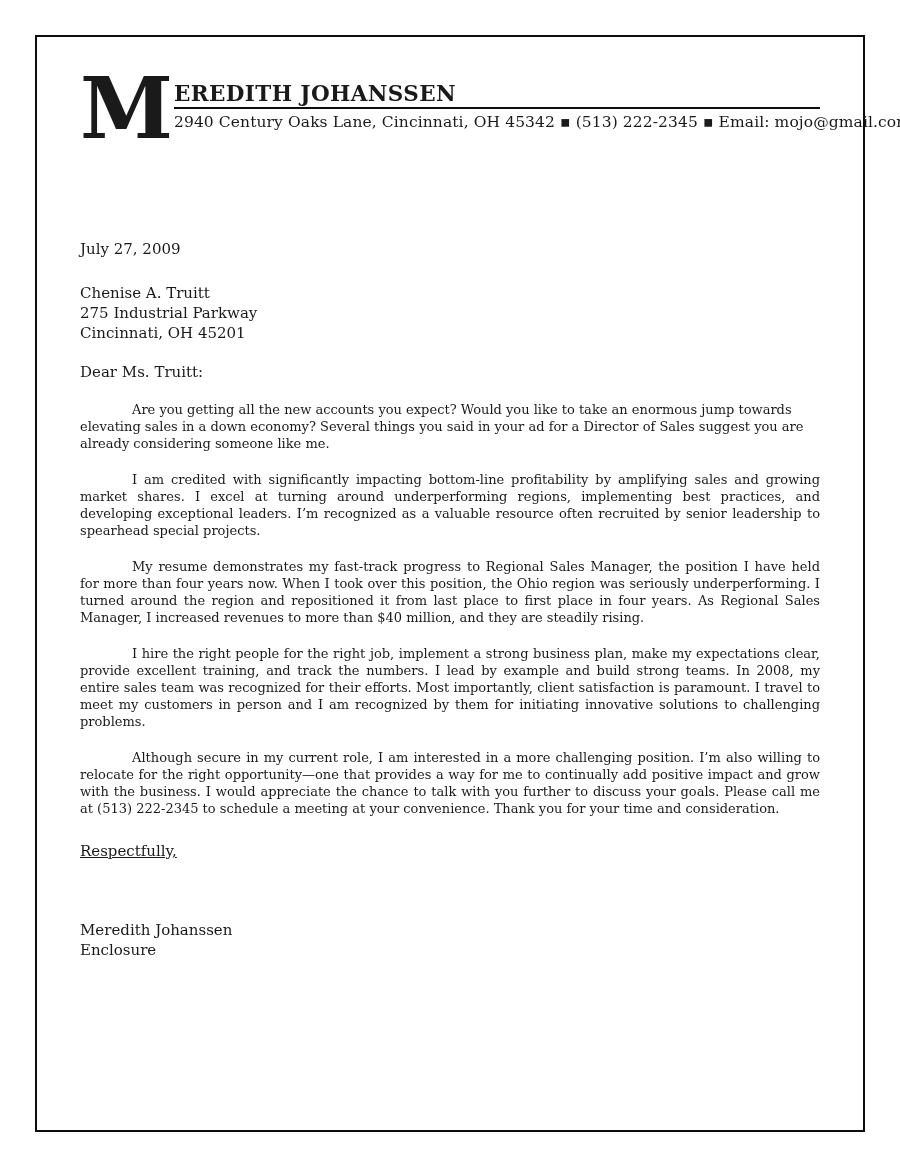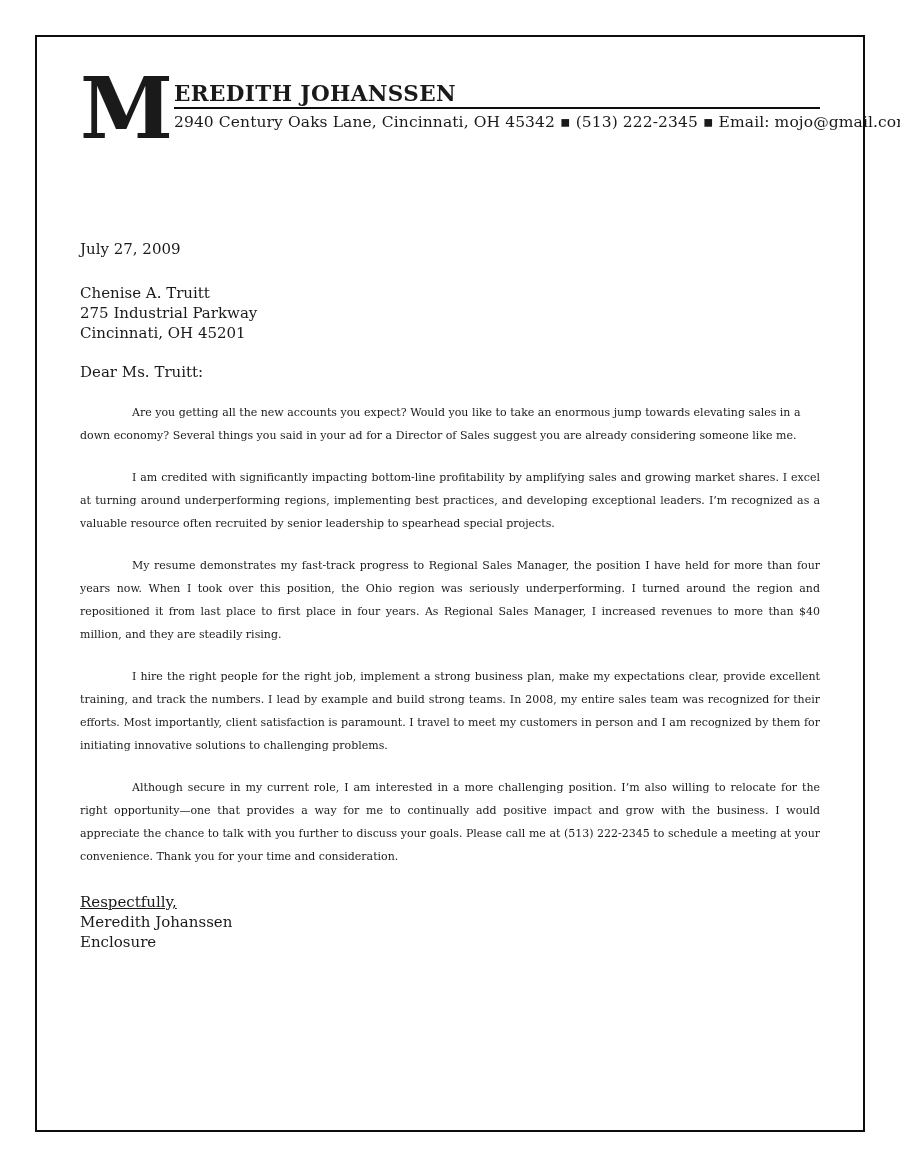--- a/index.html
+++ b/index.html
@@ -78,35 +78,36 @@
     font-size: 15px;
     line-height: 20px;
   }
   .salutation {
     margin-top: 19px;
     font-size: 15px;
     line-height: 20px;
   }
   .body-paragraph {
     margin: 19px 0 0 0;
-    font-size: 11px;
-    line-height: 23px;
+    font-size: 13px;
+    line-height: 17px;
     text-align: justify;
     text-indent: 52px;
   }
   .body-paragraph.ragged {
     text-align: left;
   }
   .closing {
     margin-top: 24px;
     font-size: 15px;
     line-height: 20px;
     text-decoration: underline;
   }
   .signature-name {
+    margin-top: 59px;
     font-size: 15px;
     line-height: 20px;
   }
   .enclosure-note {
     font-size: 15px;
     line-height: 20px;
   }
 </style>
 </head>
 <body>

